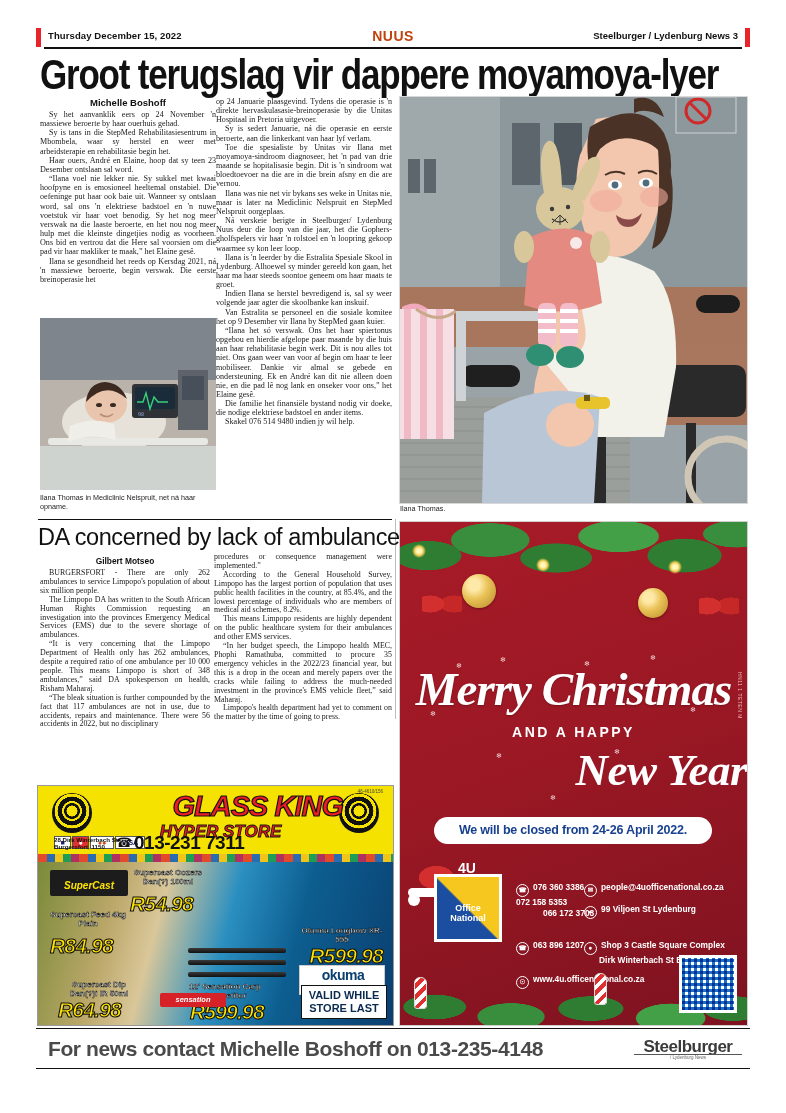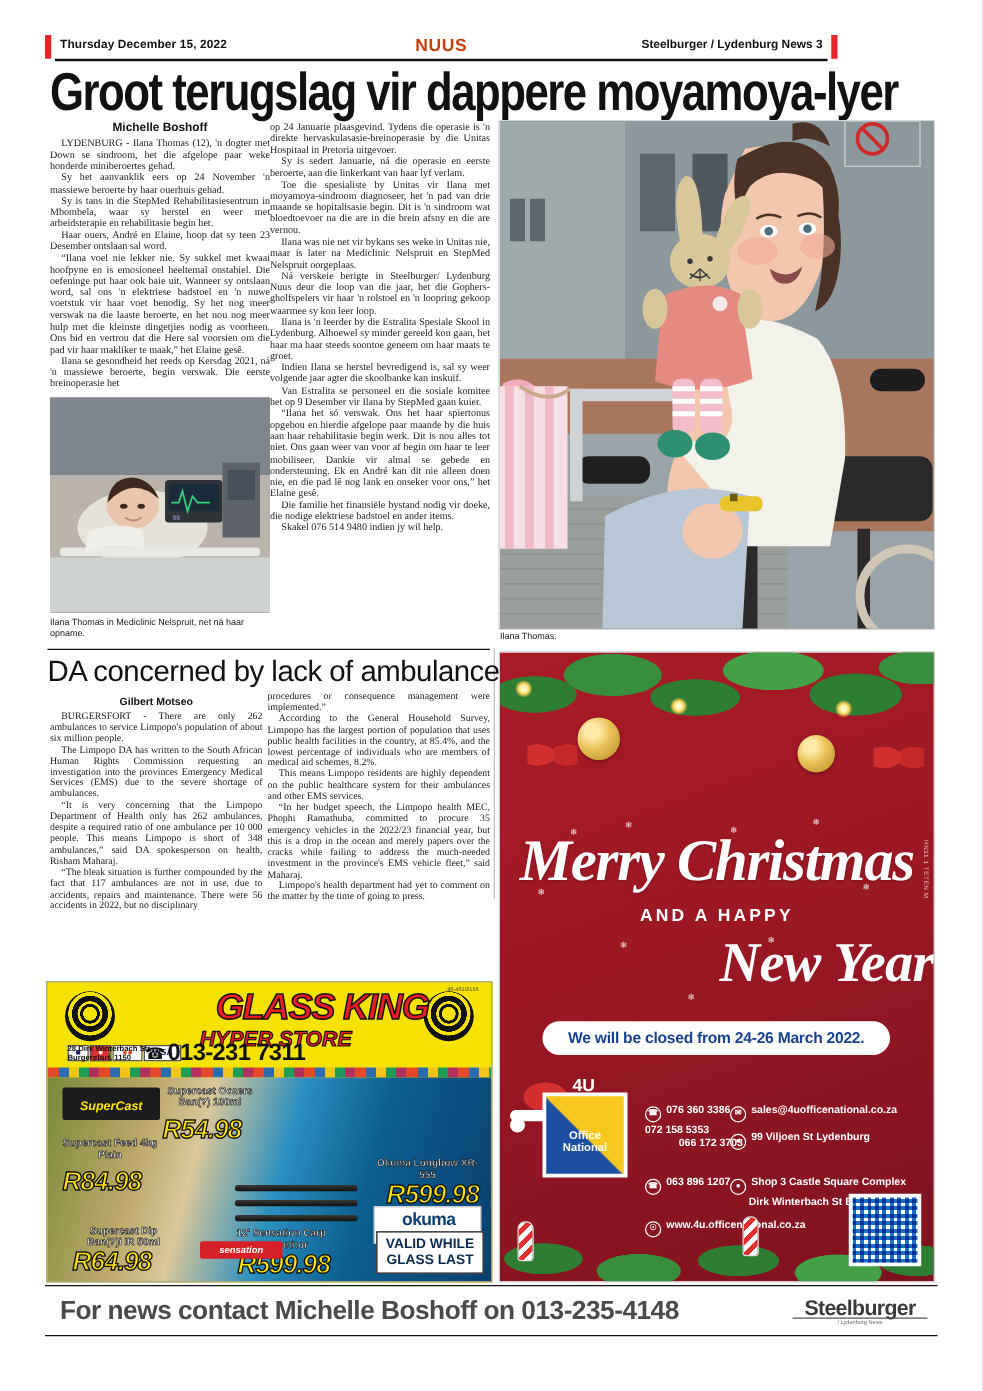--- a/index.html
+++ b/index.html
@@ -2,21 +2,21 @@
 <html><head>
 <meta charset="utf-8">
 <style>
   html,body{margin:0;padding:0;background:#c9c9c9;}
   body{font-family:"Liberation Serif",serif;}
   #page{
     position:relative;width:786px;height:1113px;background:#ffffff;margin:0 auto;overflow:hidden;
   }
 
   
-  #masthead{position:absolute;left:36px;top:28px;width:634px;height:22px;}
+  #masthead{position:absolute;left:36px;top:28px;width:714px;height:22px;}
   .mh-bar{position:absolute;top:0;width:5px;height:19px;background:#e8242a;}
   .mh-bar.l{left:0;}
   .mh-bar.r{right:0;}
   .mh-rule{position:absolute;left:8px;right:8px;top:19px;height:2px;background:#111;}
   .mh-date{position:absolute;left:12px;top:2px;font-family:"Liberation Sans",sans-serif;font-weight:bold;font-size:9.5px;color:#111;letter-spacing:.1px;}
   .mh-center{position:absolute;left:0;right:0;top:0px;text-align:center;font-family:"Liberation Sans",sans-serif;font-weight:bold;font-size:14px;color:#c2410c;letter-spacing:.5px;}
   .mh-right{position:absolute;right:12px;top:2px;font-family:"Liberation Sans",sans-serif;font-weight:bold;font-size:9.5px;color:#111;}
 
   
   #headline{
@@ -179,21 +179,20 @@
     <div class="mh-center">NUUS</div>
     <div class="mh-right">Steelburger / Lydenburg News 3</div>
     <div class="mh-rule"></div>
   </div>
 
   <div id="headline">Groot terugslag vir dappere moyamoya-lyer</div>
 
   <div id="byline1">Michelle Boshoff</div>
 
   <div class="col" id="a1c1">
-    <p>LYDENBURG - Ilana Thomas (12), 'n dogter met Down se sindroom, het die afgelope paar weke honderde miniberoertes gehad.</p>
     <p>Sy het aanvanklik eers op 24 November 'n massiewe beroerte by haar ouerhuis gehad.</p>
     <p>Sy is tans in die StepMed Rehabilitasiesentrum in Mbombela, waar sy herstel en weer met arbeidsterapie en rehabilitasie begin het.</p>
     <p>Haar ouers, André en Elaine, hoop dat sy teen 23 Desember ontslaan sal word.</p>
     <p>“Ilana voel nie lekker nie. Sy sukkel met kwaai hoofpyne en is emosioneel heeltemal onstabiel. Die oefeninge put haar ook baie uit. Wanneer sy ontslaan word, sal ons 'n elektriese badstoel en 'n nuwe voetstuk vir haar voet benodig. Sy het nog meer verswak na die laaste beroerte, en het nou nog meer hulp met die kleinste dingetjies nodig as voorheen. Ons bid en vertrou dat die Here sal voorsien om die pad vir haar makliker te maak,” het Elaine gesê.</p>
     <p>Ilana se gesondheid het reeds op Kersdag 2021, ná 'n massiewe beroerte, begin verswak. Die eerste breinoperasie het</p>
   </div>
 
   <div class="col" id="a1c2">
     <p class="noind">op 24 Januarie plaasgevind. Tydens die operasie is 'n direkte hervaskulasasie-breinoperasie by die Unitas Hospitaal in Pretoria uitgevoer.</p>
     <p>Sy is sedert Januarie, ná die operasie en eerste beroerte, aan die linkerkant van haar lyf verlam.</p>
@@ -390,21 +389,21 @@
       <div class="rodimg" style="top:98px;width:98px;"></div>
       <div class="rodimg" style="top:110px;width:98px;"></div>
 
       <div id="sensation">sensation</div>
       <div id="okumaBox"></div>
       <div id="okumaTxt">okuma</div>
       <div id="okumaTag">INSPIRED FISHING</div>
 
       <div id="gkValid">
         <div>VALID WHILE</div>
-        <div>GLASS LAST</div>
+        <div>STORE LAST</div>
       </div>
     </div>
   </div>
 
   <div id="adXmas">
     <div class="pineTop"></div>
     <div class="bauble" style="left:62px;top:52px;width:34px;height:34px;"></div>
     <div class="bauble" style="left:238px;top:66px;width:30px;height:30px;"></div>
     <div class="bow" style="left:22px;top:70px;"></div>
     <div class="bow" style="right:8px;top:72px;"></div>
@@ -421,40 +420,40 @@
     <div class="snow" style="left:30px;top:188px;">❄</div>
     <div class="snow" style="left:290px;top:184px;">❄</div>
     <div class="snow" style="left:96px;top:230px;">❄</div>
     <div class="snow" style="left:214px;top:226px;">❄</div>
     <div class="snow" style="left:150px;top:272px;">❄</div>
 
     <div id="xmasMerry">Merry Christmas</div>
     <div id="xmasAnd">AND A HAPPY</div>
     <div id="xmasNY">New Year</div>
 
-    <div id="closedPill">We will be closed from 24-26 March 2022.</div>
+    <div id="closedPill">We will be closed from 24-26 April 2022.</div>
 
     <div id="santaHat"></div>
     <div id="santaHatBrim"></div>
     <div id="santaPom"></div>
     <div id="fourU">4U</div>
     <div id="onLogo"></div>
     <div id="onLogoInner"></div>
     <div id="onLogoTxt">
       <div>Office</div>
       <div>National</div>
     </div>
 
     <div class="contactRow" style="left:116px;top:360px;">
       <span class="cIcon">☎</span><span>076 360 3386</span><br>
       <span style="margin-left:0;">072 158 5353</span><br>
       <span style="margin-left:27px;">066 172 3703</span>
     </div>
     <div class="contactRow" style="left:184px;top:360px;">
-      <span class="cIcon">✉</span><span>sales@4uofficenational.co.za</span>
+      <span class="cIcon">✉</span><span>people@4uofficenational.co.za</span>
     </div>
     <div class="contactRow" style="left:184px;top:382px;">
       <span class="cIcon">●</span><span>99 Viljoen St Lydenburg</span>
     </div>
     <div class="contactRow" style="left:116px;top:418px;">
       <span class="cIcon">☎</span><span>063 896 1207</span>
     </div>
     <div class="contactRow" style="left:184px;top:418px;">
       <span class="cIcon">●</span><span>Shop 3 Castle Square Complex</span><br>
       <span style="margin-left:15px;">Dirk Winterbach St Burgersfort</span>

